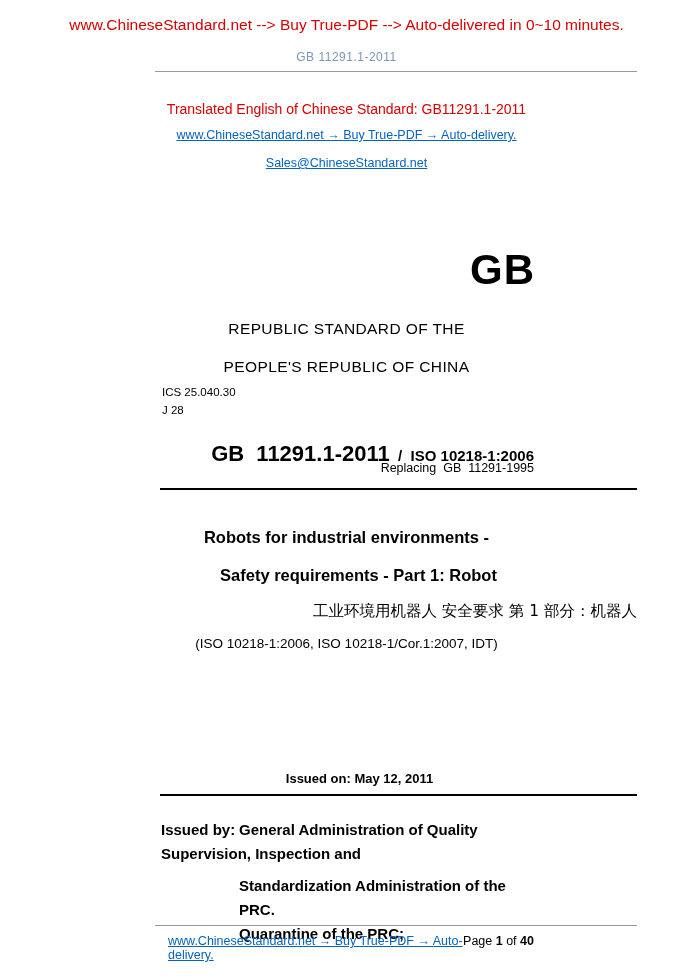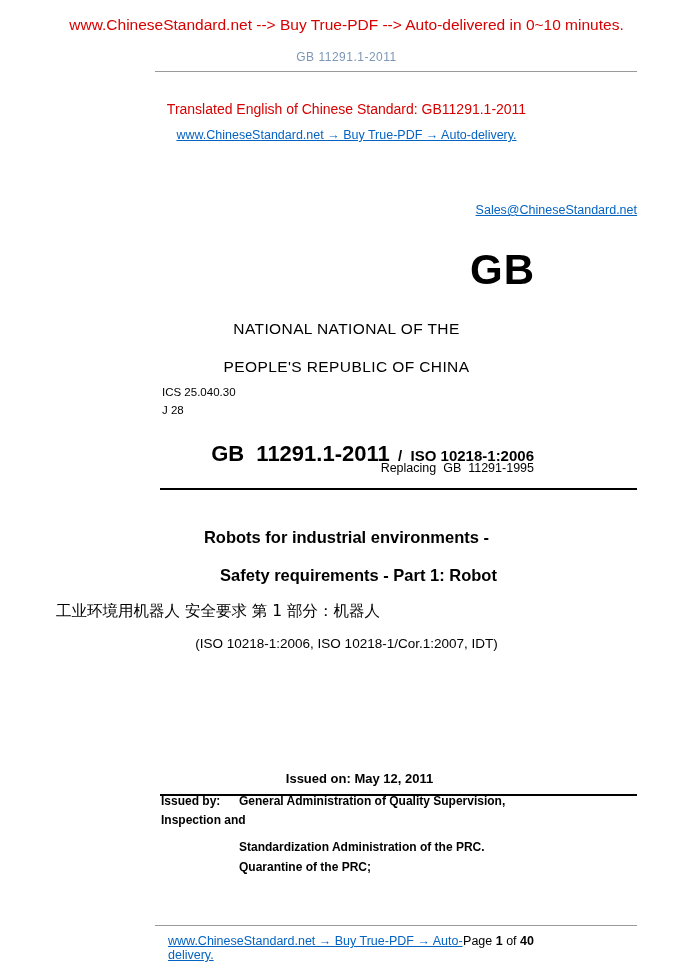--- a/index.html
+++ b/index.html
@@ -31,21 +31,21 @@
   .rule-header { top: 71px; }
   .rule-footer { top: 925px; }
 
   .translated {
     position: absolute; top: 101px; left: 0; right: 0;
     text-align: center; font-size: 14px;
     color: var(--banner_red, #d80000);
   }
 
   .buy-line  { position: absolute; top: 128px; left: 0; right: 0; text-align: center; font-size: 12.5px; }
-  .email-line{ position: absolute; top: 156px; left: 0; right: 0; text-align: right; font-size: 12.5px; margin-top: 47px; }
+  .email-line{ position: absolute; top: 156px; left: 0; right: 0; text-align: center; font-size: 12.5px; }
 
   a.link { color: var(--link_blue, #0563c1); text-decoration: underline; cursor: pointer; }
 
   .gb-logo {
     position: absolute; top: 246px; right: 102px;
     font-size: 42px; font-weight: bold; letter-spacing: 1px; text-align: right;
   }
 
   .nat-line { position: absolute; left: 0; right: 0; text-align: center; font-size: 15.5px; letter-spacing: 0.4px; }
   .nat1 { top: 320px; }
@@ -63,35 +63,35 @@
   .divider { position: absolute; left: 104px; width: 489px; border-top: 2px solid #000; }
   .divider-main  { top: 488px; }
   .divider-dates { top: 794px; }
 
   .title-en { position: absolute; left: 0; right: 0; text-align: center; font-size: 16.5px; font-weight: bold; }
   .title1 { top: 528px; }
   .title2 { top: 566px; margin-left: 24px; }
 
   .title-zh {
     position: absolute; top: 601px; left: 0; right: 0;
-    text-align: left; font-size: 15.5px;
+    text-align: right; font-size: 15.5px;
     font-family: "DejaVu Sans", "Liberation Sans", sans-serif;
   }
 
   .iso-ref { position: absolute; top: 636px; left: 0; right: 0; text-align: center; font-size: 13.5px; }
 
   .dates {
     position: absolute; top: 771px; left: 105px; right: 103px;
     display: flex; justify-content: center;
     font-size: 13px; font-weight: bold; padding-left: 24px;
   }
 
   .issued-by {
-    position: absolute; top: 792px; left: 105px; right: 100px;
-    font-size: 12px; font-weight: bold; line-height: 1.6;
+    position: absolute; top: 818px; left: 105px; right: 100px;
+    font-size: 15px; font-weight: bold; line-height: 1.6;
   }
   .issued-by .label { display: inline-block; width: 78px; }
   .ib-indent { margin-left: 78px; }
   .ib-gap { margin-top: 8px; }
 
   .footer {
     position: absolute; top: 934px; left: 112px; right: 103px;
     display: flex; justify-content: space-between; align-items: baseline;
     font-size: 12.5px;
   }
@@ -113,21 +113,21 @@
   <div class="buy-line">
     <a class="link">www.ChineseStandard.net → Buy True-PDF → Auto-delivery.</a>
   </div>
 
   <div class="email-line">
     <a class="link">Sales@ChineseStandard.net</a>
   </div>
 
   <div class="gb-logo">GB</div>
 
-  <div class="nat-line nat1">NATIONAL NATIONAL OF THE</div>
+  <div class="nat-line nat1">REPUBLIC STANDARD OF THE</div>
   <div class="nat-line nat2">PEOPLE'S REPUBLIC OF CHINA</div>
 
   <div class="ics">ICS 25.040.30</div>
   <div class="jclass">J 28</div>
 
   <div class="code-line">
     <span class="code-main">GB  11291.1-2011</span><span class="code-rest">  /  ISO 10218-1:2006</span>
   </div>
 
   <div class="replacing">Replacing  GB  11291-1995</div>

